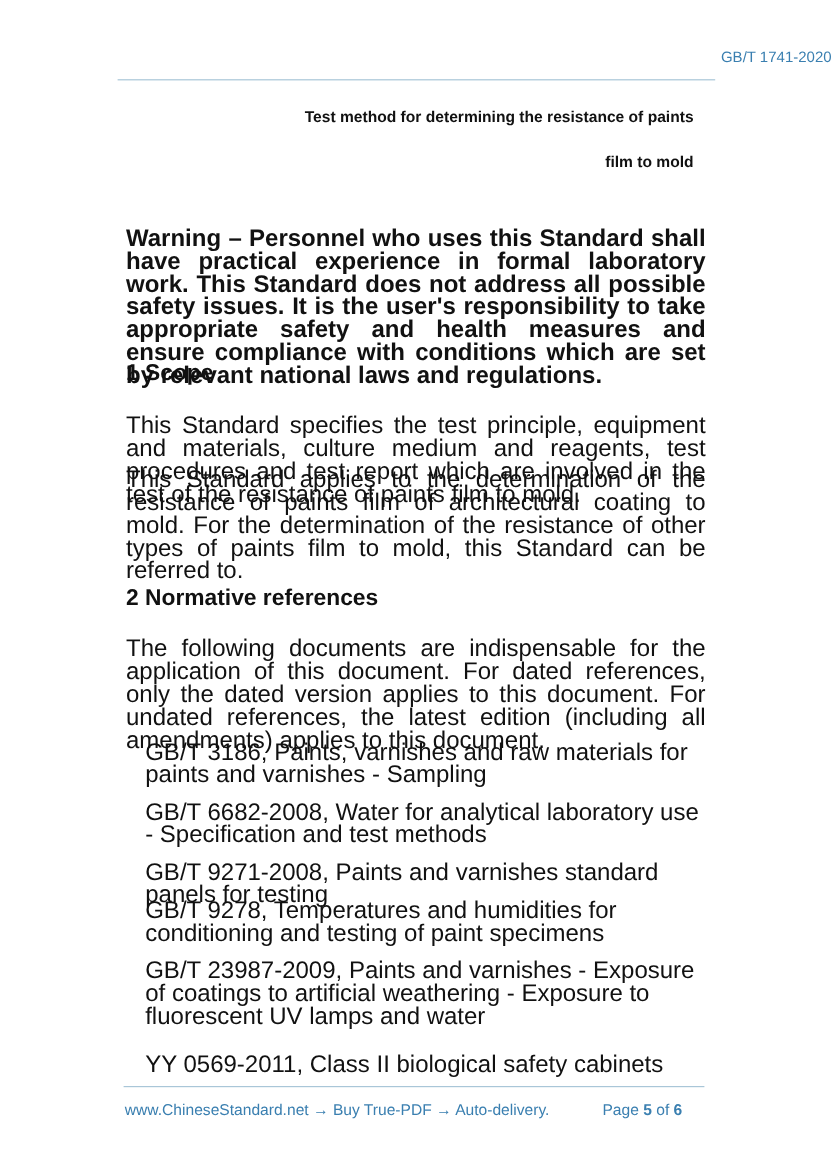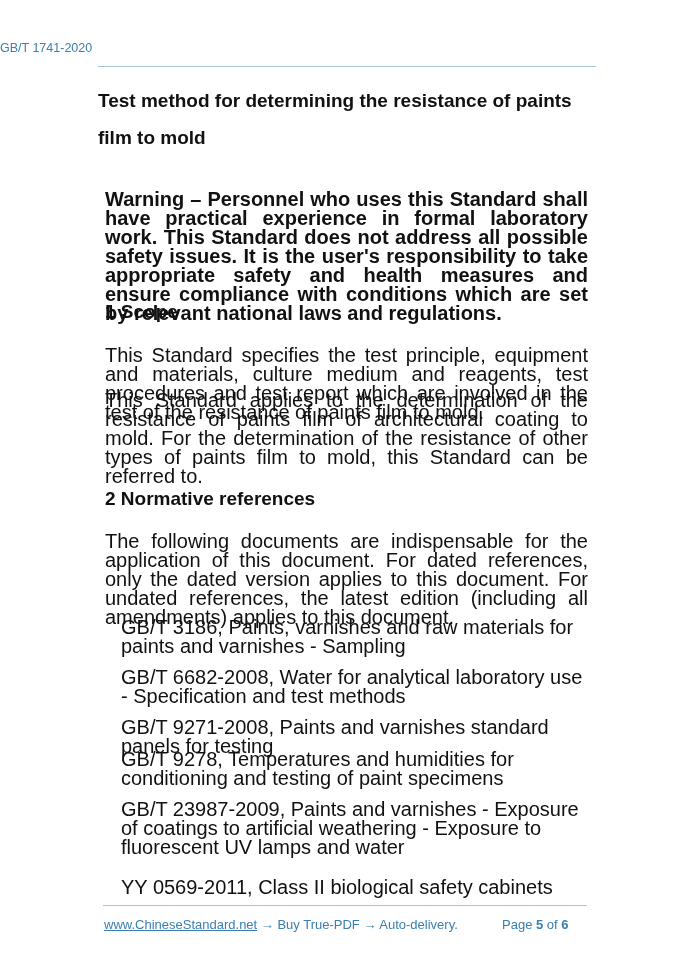--- a/index.html
+++ b/index.html
@@ -1,29 +1,29 @@
 <!DOCTYPE html>
 <html><head>
 <meta charset="utf-8">
 <style>
   html, body { margin:0; padding:0; background:#ffffff; }
   body { width:693px; height:980px; position:relative; font-family:"Liberation Sans", sans-serif; color:#111; overflow:hidden; }
-  .hdr { position:absolute; top:41px; left:0; width:693px; text-align:left; font-size:12.5px; color:#3a7fb0; }
+  .hdr { position:absolute; top:41px; left:0; width:693px; text-align:right; font-size:12.5px; color:#3a7fb0; }
   .hdr-rule { position:absolute; top:66px; left:98px; width:498px; height:1px; background:#a9c6d8; }
-  .title { position:absolute; left:98px; width:498px; text-align:left; font-weight:bold; font-size:19px; }
+  .title { position:absolute; left:80px; width:498px; text-align:right; font-weight:bold; font-size:13px; }
   .t1 { top:90px; }
   .t2 { top:127px; }
   .block { position:absolute; left:105px; width:483px; font-size:20px; line-height:19px; text-align:justify; }
   .warn { top:190px; font-weight:bold; }
   .h1 { position:absolute; left:105px; font-weight:bold; font-size:19px; }
   .p { text-align:justify; }
   .ref { position:absolute; left:121px; width:468px; font-size:20px; line-height:19px; }
   .ftr-rule { position:absolute; top:905px; left:103px; width:484px; height:1px; background:#a9c6d8; }
   .ftr { position:absolute; top:917px; font-size:13px; color:#3a7fb0; }
-  .ftr a { color:#3a7fb0; text-decoration:underline; }
+  .ftr a { color:#3a7fb0; }
   .b { font-weight:bold; }
 </style>
 </head>
 <body>
 
 <div class="hdr">GB/T 1741-2020</div>
 <div class="hdr-rule"></div>
 
 <div class="title t1">Test method for determining the resistance of paints</div>
 <div class="title t2">film to mold</div>

